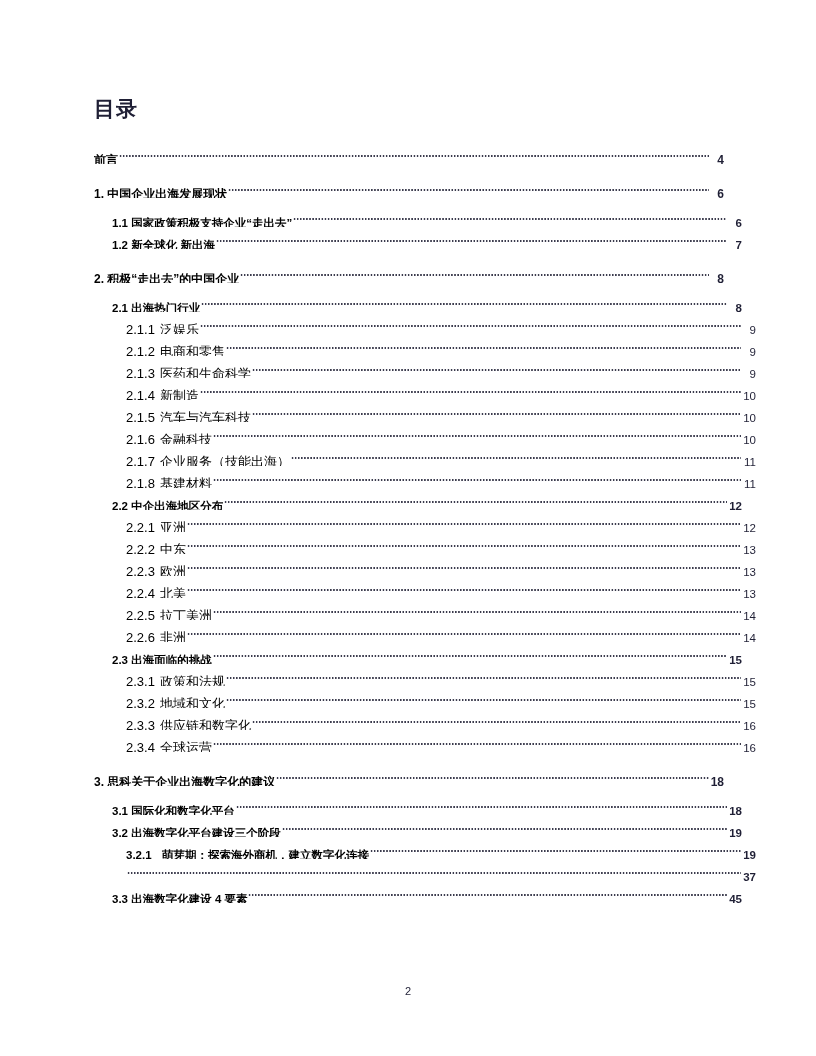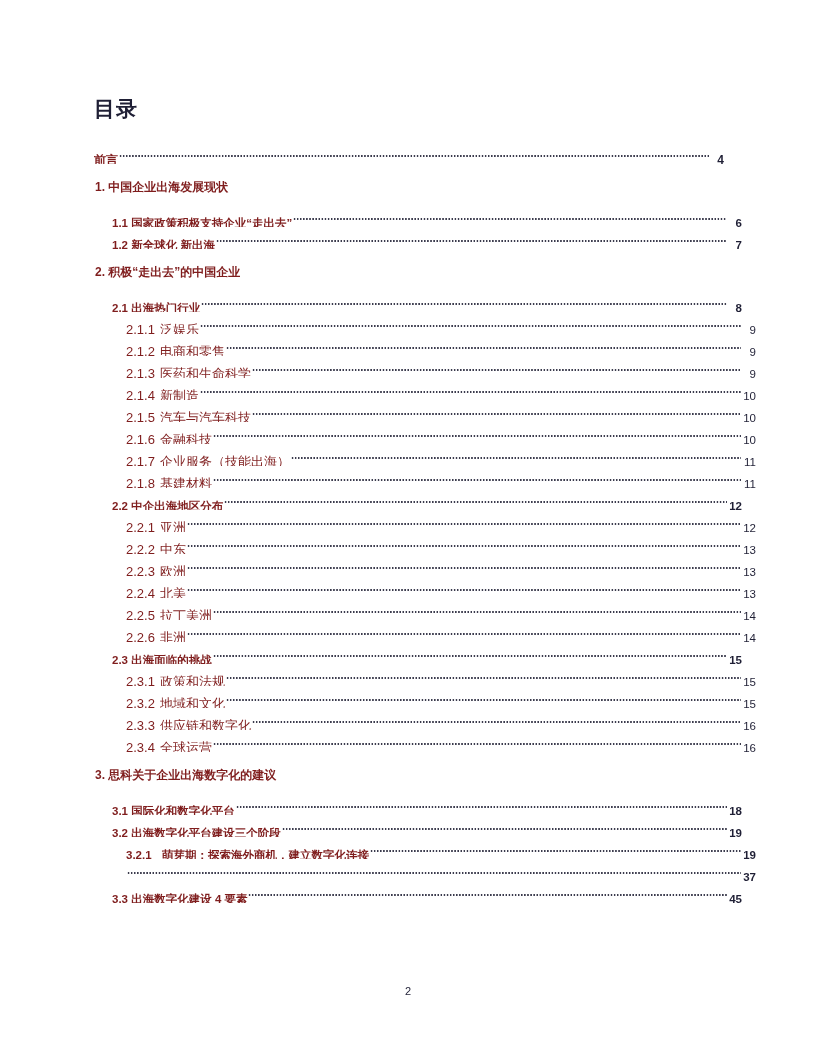--- a/index.html
+++ b/index.html
@@ -43,21 +43,21 @@
     align-items: baseline;
     width: 100%;
     height: 22px;
     white-space: nowrap;
     overflow: hidden;
   }
   .toc-label {
     flex: 0 0 auto;
     font-size: 11.5px;
     line-height: 22px;
-    color: #7f1d1d;
+    color: #000000;
   }
   .toc-dots {
     flex: 1 1 auto;
     position: relative;
     height: 22px;
     overflow: hidden;
     margin: 0 1px;
   }
   .toc-dots::after {
     content: "";
@@ -92,21 +92,21 @@
   .lvl3 { padding-left: 32px; }
   .lvl3 .toc-label { font-weight: 400; font-size: 13px; }
   .lvl3 .toc-page  { font-weight: 400; font-size: 11.5px; }
 
   .lvl3 .toc-label .num { display: inline-block; min-width: 34px; }
   .lvl3b { padding-left: 32px; }
   .lvl3b .toc-label { font-weight: 700; font-size: 11.5px; }
   .lvl3b .toc-page  { font-weight: 700; font-size: 11.5px; }
   .lvl3b .toc-label .num { display: inline-block; min-width: 36px; }
 
-  .gap-before { margin-top: 12px; flex-direction: column; }
+  .gap-before { margin-top: 12px; }
   .gap-before-sm { margin-top: 7px; }
 
   .folio {
     position: absolute;
     left: 0;
     right: 0;
     top: 985px;
     text-align: center;
     font-size: 11px;
     color: #1f1f35;

